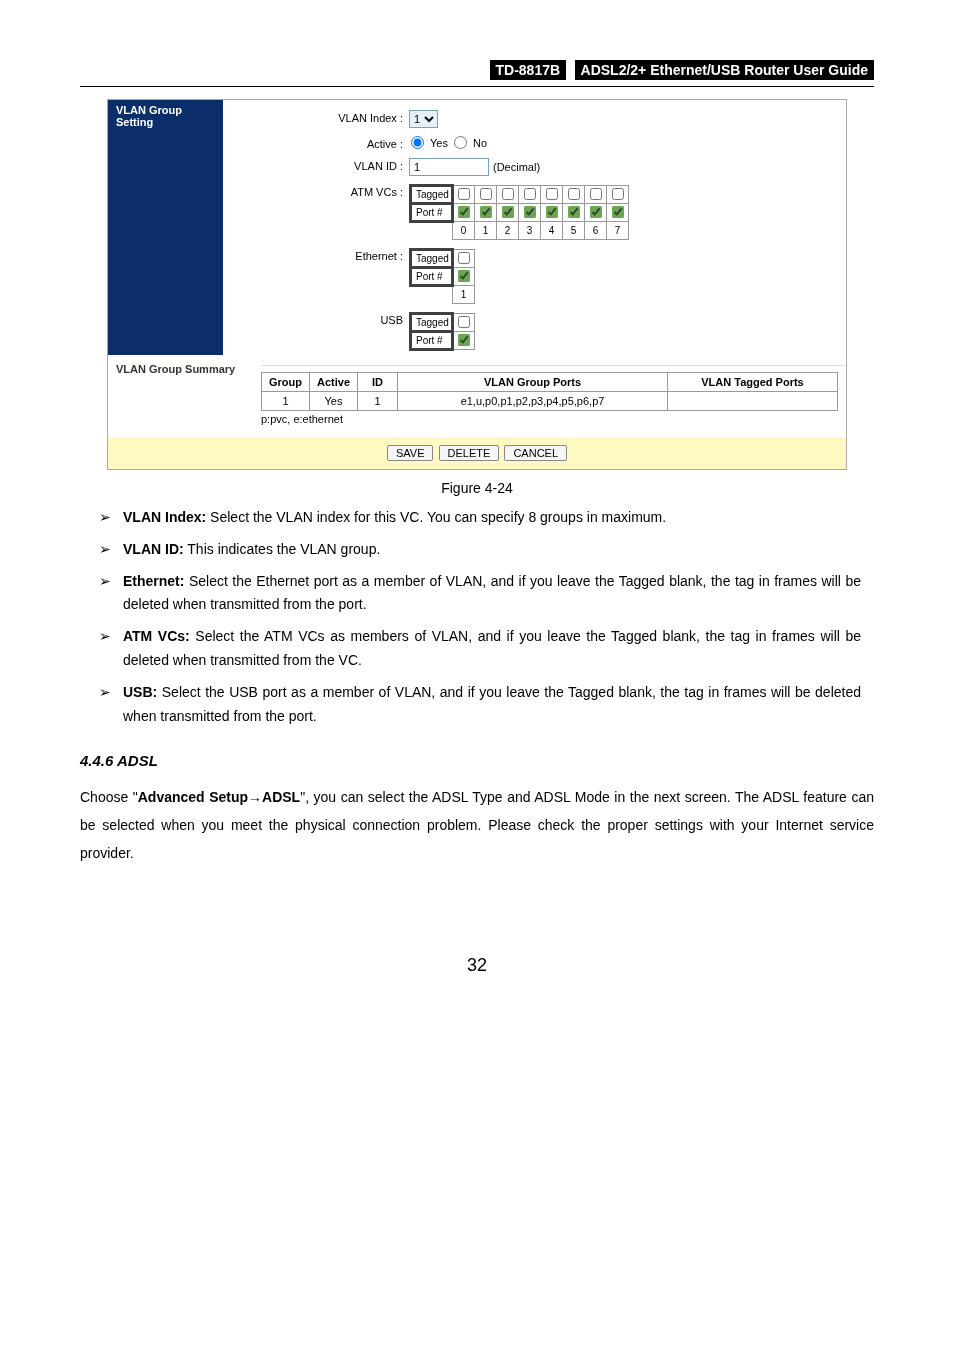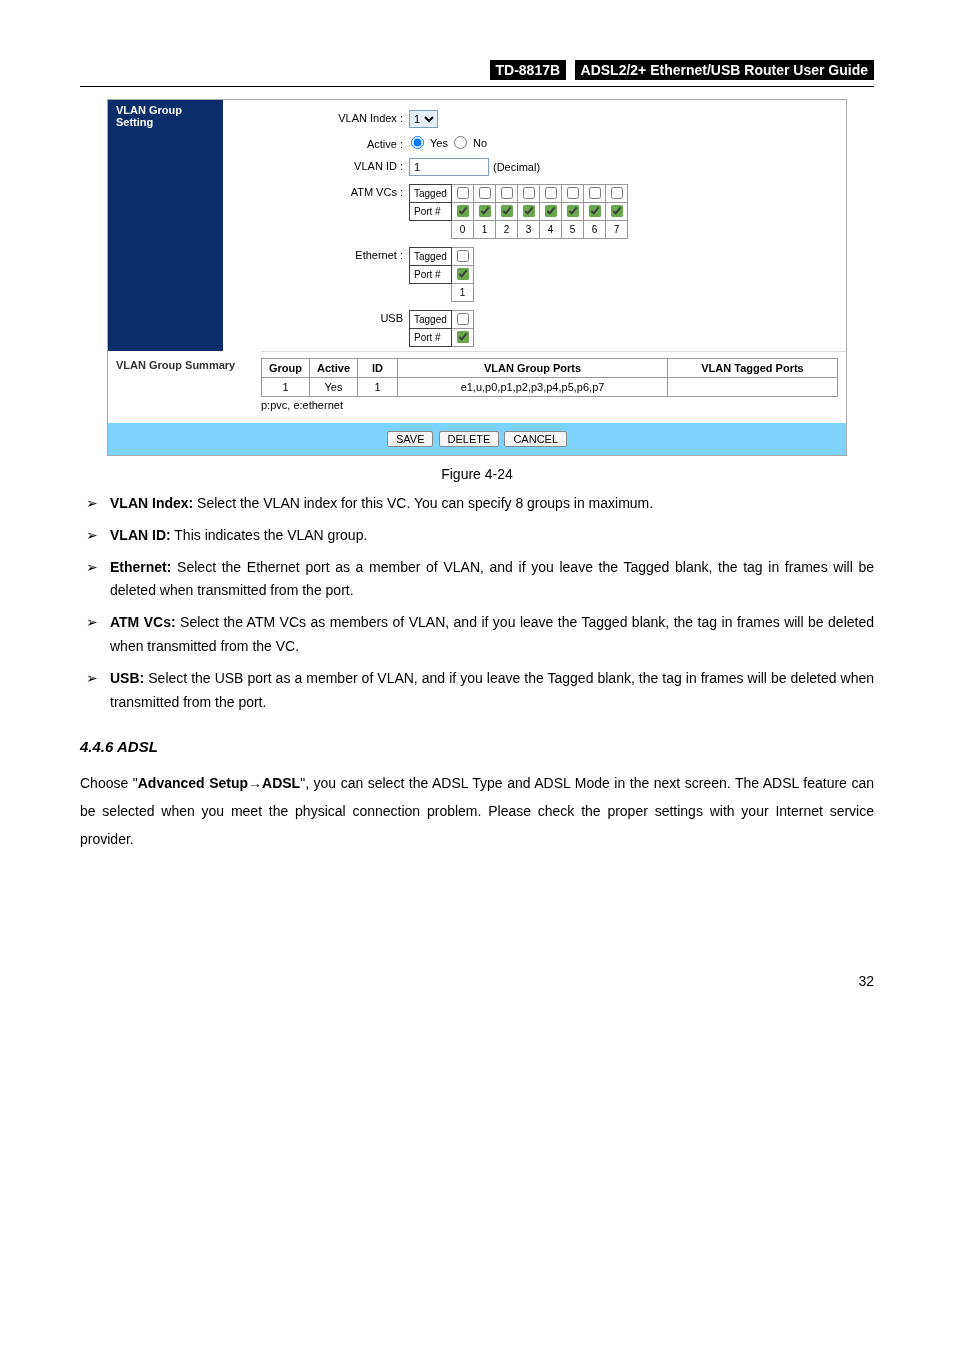--- a/index.html
+++ b/index.html
@@ -84,53 +84,53 @@
     text-align: center;
     width: 22px;
     height: 18px;
     font-weight: normal;
     font-size: 10px;
   }
   .port-table td.lbl, .port-table th.lbl {
     width: 42px;
     text-align: left;
     padding-left: 4px;
-    border: 1px solid #404040;
+    border: 3px solid #404040;
   }
   .cb {
     width: 12px;
     height: 12px;
   }
   .chk { accent-color: #6aa84f; }
 
   .summary-section { display: flex; gap: 8px; }
   .summary-head {
     font-weight: bold;
     font-size: 11px;
     padding: 8px;
     width: 145px;
     color: #333;
   }
-  .summary-content { flex: 1; padding: 6px 8px 12px 0; border-top: 1px solid #ddd; }
+  .summary-content { flex: 1; padding: 6px 8px 12px 0; border-top: 1px solid #ddd; margin-top: 10px;}
 
   .summary-table {
     border-collapse: collapse;
     width: 100%;
     font-size: 11px;
   }
   .summary-table th, .summary-table td {
     border: 1px solid #999;
     padding: 3px 6px;
     text-align: center;
   }
   .summary-table th { font-weight: bold; }
   .legend { font-size: 11px; padding: 2px 0 0 0; }
 
   .button-bar {
-    background: #7dd3fc;
+    background: #fef9c3;
     text-align: center;
     padding: 8px 4px;
   }
   .btn {
     border: 1px solid #888;
     background: #f5f5f5;
     font-size: 11px;
     padding: 1px 8px;
     border-radius: 2px;
     margin: 0 1px;
@@ -143,21 +143,21 @@
   }
 
   ul.notes {
     list-style: none;
     padding: 0;
     margin: 0;
   }
   ul.notes > li {
     position: relative;
     padding-left: 30px;
-    margin: 8px 0;
+    margin: 8px 13px;
     line-height: 1.7;
     font-size: 14px;
     text-align: justify;
   }
   ul.notes > li::before {
     content: "➢";
     position: absolute;
     left: 6px;
     top: 0;
     font-size: 14px;
@@ -167,23 +167,23 @@
     font-size: 15px;
     margin: 24px 0 14px 0;
     font-style: italic;
   }
   .body-text {
     font-size: 14px;
     line-height: 2;
     text-align: justify;
   }
   .page-num {
-    text-align: right;
-    margin-top: 120px;
-    font-size: 14px;
+    text-align: center;
+    margin-top: 88px;
+    font-size: 18px;
   }
 </style>
 </head>
 <body>
 
 <div class="header-bar">
   <span class="model">TD-8817B</span>
   <span class="title">ADSL2/2+  Ethernet/USB  Router  User  Guide</span>
 </div>
 <hr class="header-rule">

